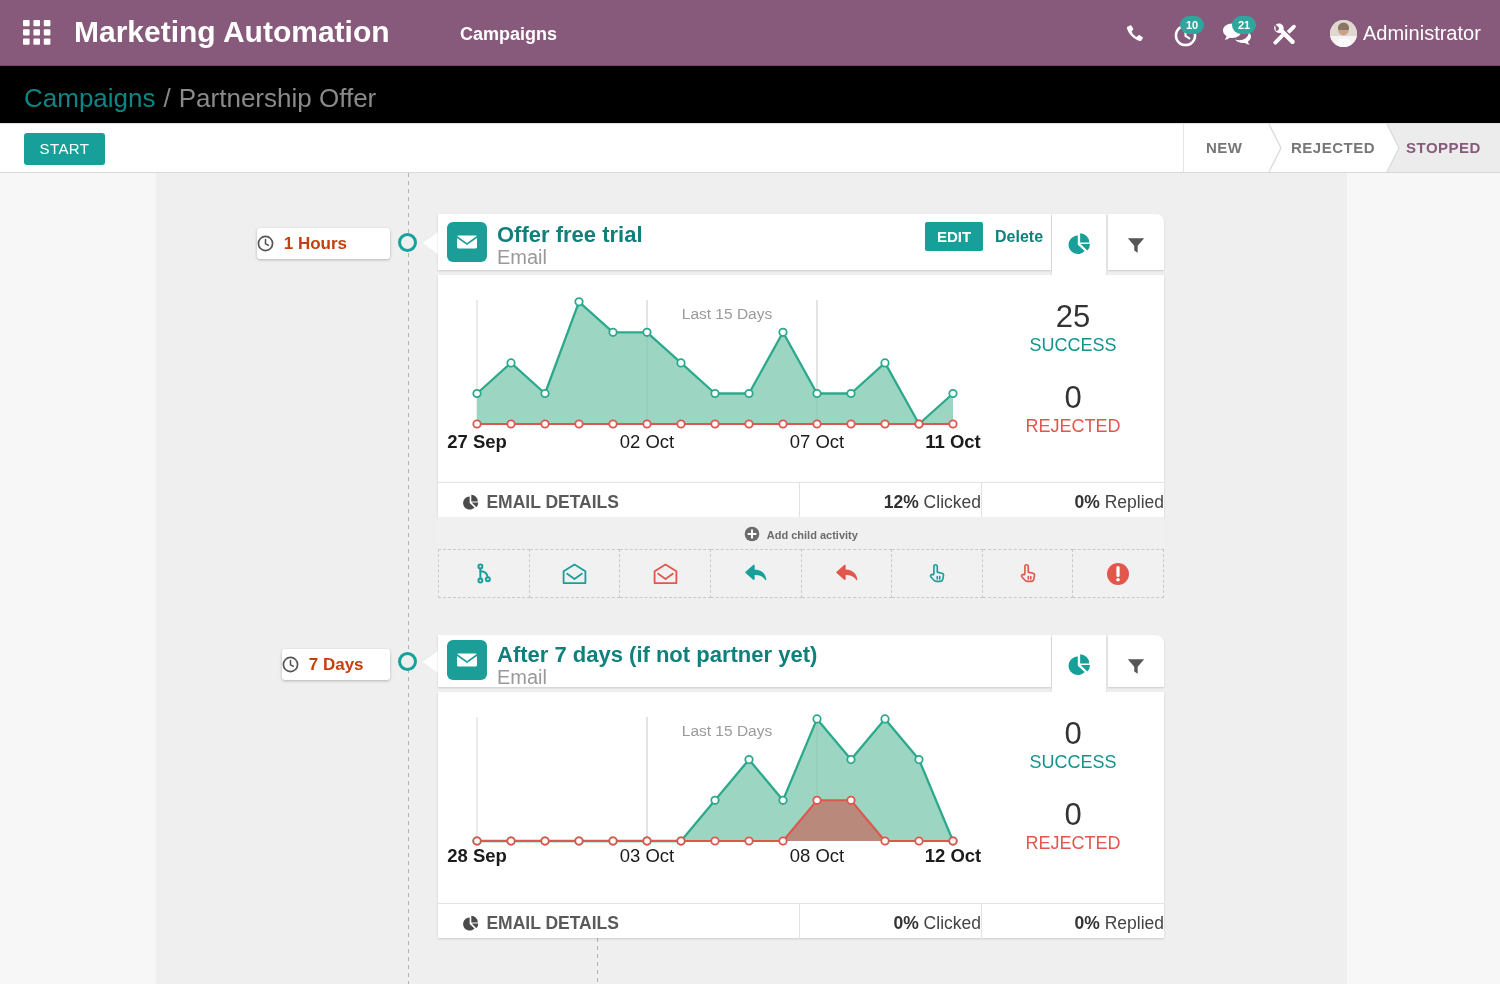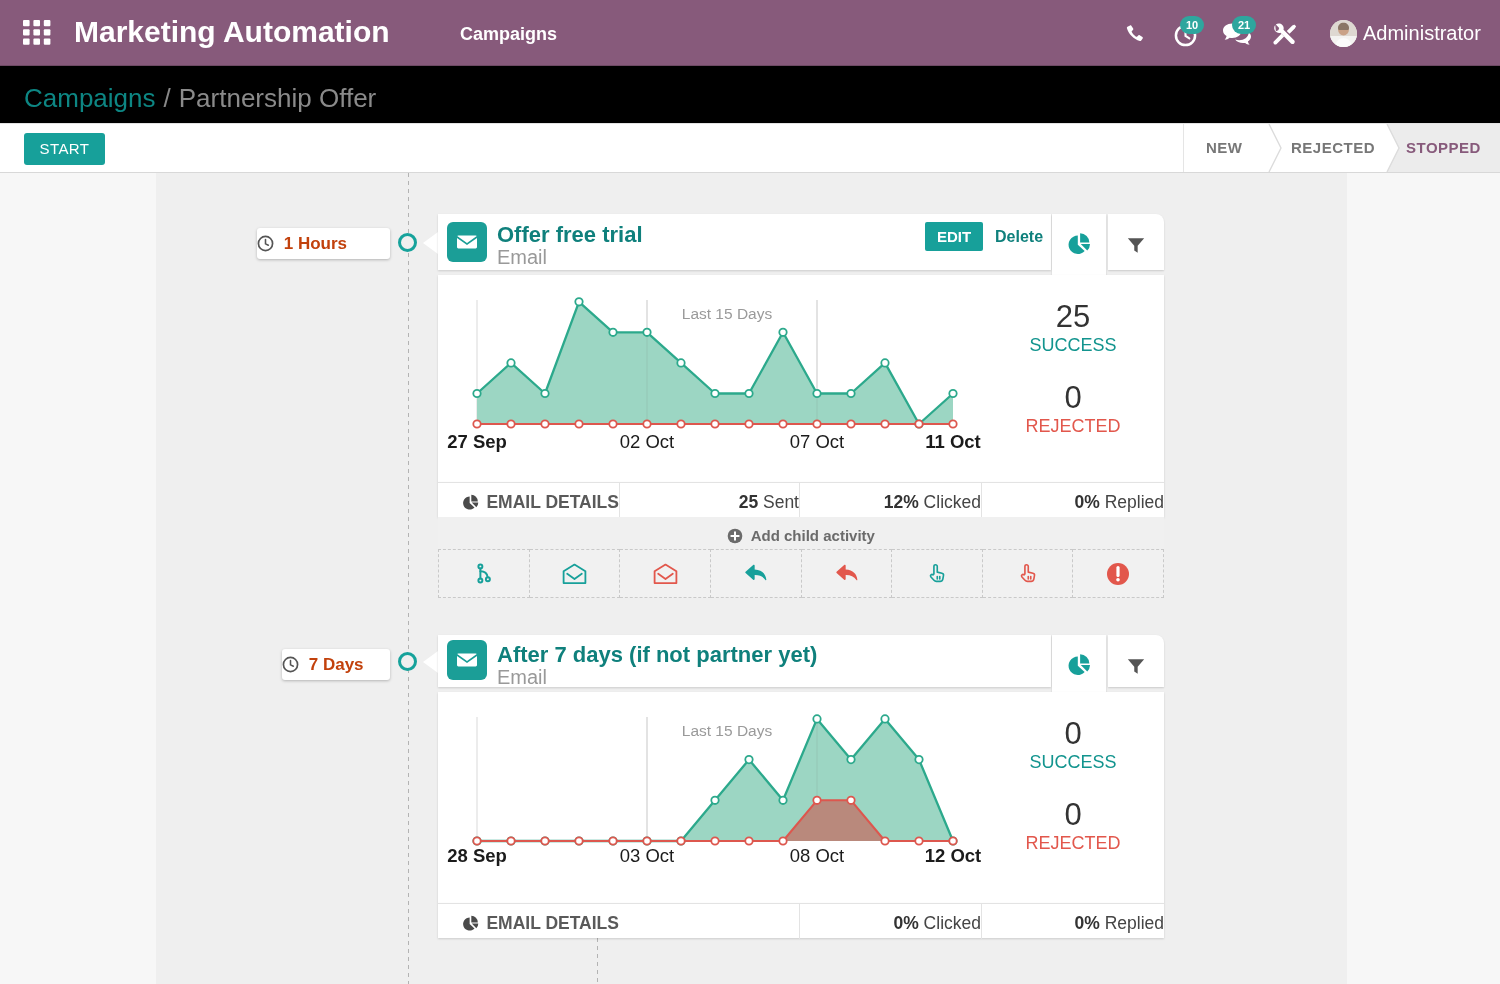--- a/index.html
+++ b/index.html
@@ -69,21 +69,21 @@
   .lblS { font-size:18px; color:#12948e; }
   .lblR { font-size:18px; color:#e2574c; }
   .detailsRow { position:absolute; left:0; width:726px; height:35px; background:#fff;
     border-top:1px solid #e3e3e3; box-shadow:0 1px 2px rgba(0,0,0,0.15); }
   .dcell { position:absolute; top:0; height:35px; padding-top:2px; line-height:34px; font-size:17.5px; color:#454545;
     text-align:right; border-left:1px solid #e3e3e3; }
   .dcell.first { border-left:none; }
   .dcell b { color:#333; }
   .dcell .ed { color:#5a5a5a; font-weight:bold; }
   .addchild { position:absolute; left:0; width:726px; height:32px; background:#f0f0f0;
-    text-align:center; font-size:15px; font-weight:bold; color:#6b6b6b; line-height:31px; padding-top:3px; }
+    text-align:center; font-size:11px; font-weight:bold; color:#6b6b6b; line-height:31px; padding-top:3px; }
   .iconsRow { position:absolute; left:0; width:726px; height:49px; display:flex; }
   .icell { flex:1; background:#f1f1f1; border:1px dashed #c9c9c9; border-left:none; display:flex;
     align-items:center; justify-content:center; }
   .icell.first { border-left:1px dashed #c9c9c9; }
 </style>
 </head>
 <body>
 
 <div id="navbar">
   <svg class="navIcon" style="left:23px; top:20px;" width="28" height="25" viewBox="0 0 28 25">
@@ -252,21 +252,20 @@
         <div class="bignum">0</div>
         <div class="lblR">REJECTED</div>
       </div>
     </div>
     <div class="detailsRow" style="top:268px;">
       <div class="dcell first" style="left:0; width:181px;"><svg width="17" height="17" viewBox="0 0 26 26" style="vertical-align:-3px; margin-right:3px;">
             <path fill="#4a4a4a" d="M11.7 13.8 L19.13 20.49 A 10 10 0 1 1 11.7 3.8 Z"></path>
             <path fill="#4a4a4a" d="M14.2 11.3 L14.2 1.3 A 10 10 0 0 1 24.2 11.3 Z"></path>
             <path fill="#4a4a4a" d="M14.9 13.1 L24.9 13.1 A 10 10 0 0 1 21.97 20.17 Z"></path>
           </svg> <span class="ed">EMAIL DETAILS</span></div>
-      <div class="dcell" style="left:181px; width:180px;"><b>25</b> Sent</div>
       <div class="dcell" style="left:361px; width:182px;"><b>12%</b> Clicked</div>
       <div class="dcell" style="left:543px; width:183px;"><b>0%</b> Replied</div>
     </div>
     <div class="addchild" style="top:303px;"><svg width="16" height="16" viewBox="0 0 24 24" style="vertical-align:-3px; margin-right:4px;">
           <circle cx="12" cy="12" r="11" fill="#6b6b6b"></circle>
           <path d="M12 6.5v11M6.5 12h11" stroke="#fff" stroke-width="3" stroke-linecap="round"></path>
         </svg> Add child activity</div>
     <div class="iconsRow" style="top:335px;">
       <div class="icell first">
           <svg width="25" height="25" viewBox="0 0 24 24">

